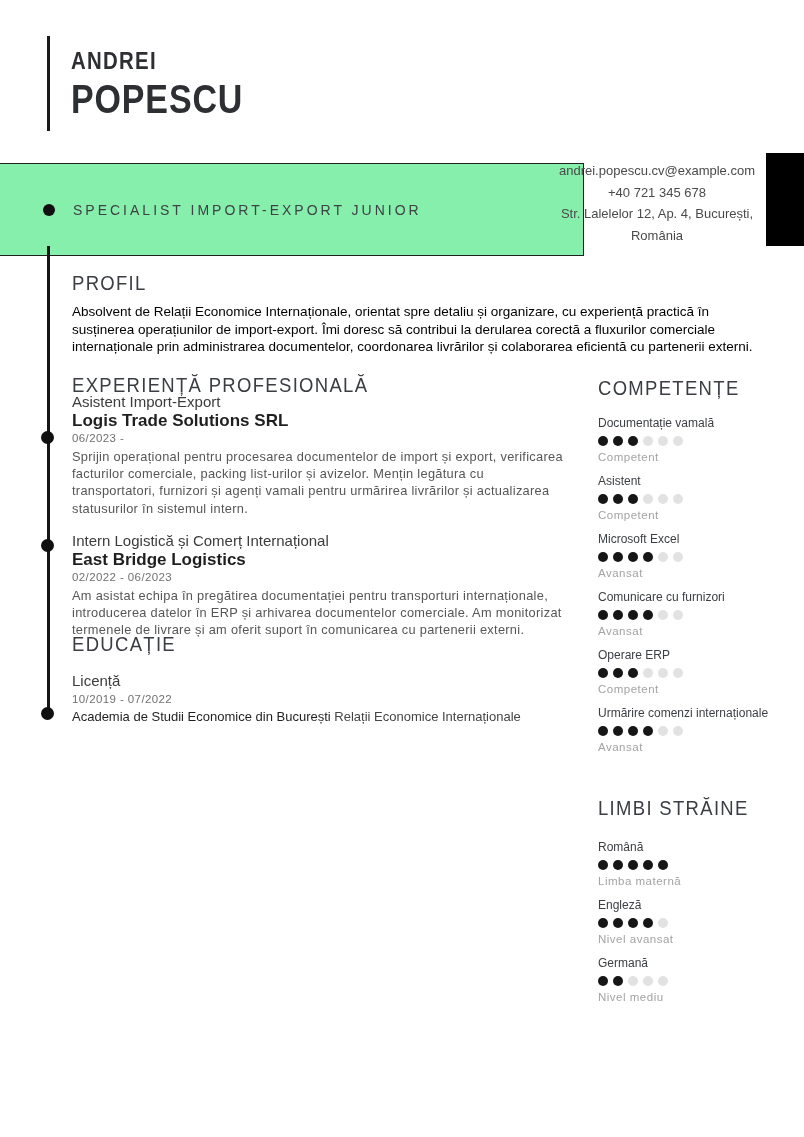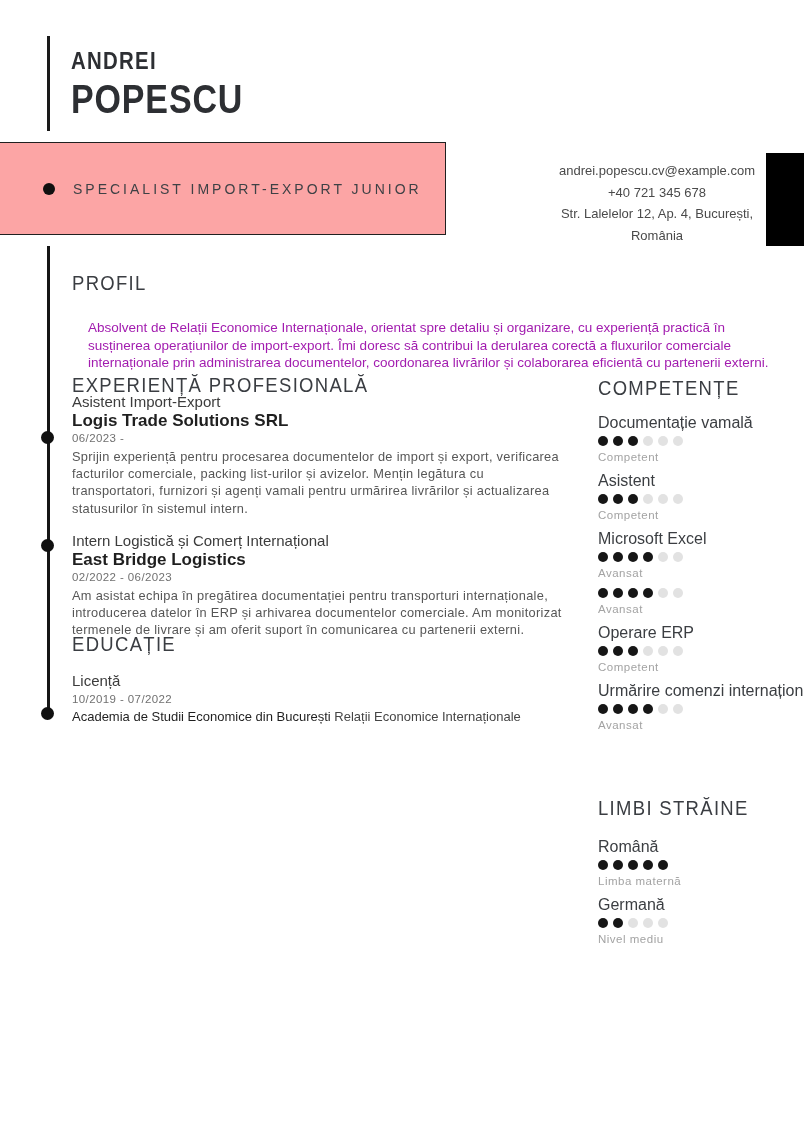--- a/index.html
+++ b/index.html
@@ -9,22 +9,22 @@
     color:#4b4b4b;
   }
 
   
   .upper-line { position:absolute; left:47px; top:36px; width:3px; height:95px; background:#1a1a1a; }
   .name-block { position:absolute; left:71px; top:46px; transform:scaleX(.85); transform-origin:0 0; }
   .first-name { font-size:24px; font-weight:700; letter-spacing:1.5px; color:#2d2f33; line-height:30px; }
   .last-name  { font-size:40px; font-weight:700; letter-spacing:1px;  color:#2d2f33; line-height:46px; }
 
   .title-box {
-    position:absolute; left:-1px; top:142px; width:447px; height:93px;
-    border:1.5px solid #202020; box-sizing:border-box; background:#fca5a5;
+    position:absolute; left:-1px; top:163px; width:585px; height:93px;
+    border:1.5px solid #202020; box-sizing:border-box; background:#86efac;
     display:flex; align-items:center;
   }
   .title-dot {
     position:absolute; left:43px; top:50%; margin-top:-6px;
     width:12px; height:12px; border-radius:50%; background:#101010;
   }
   .job-title { margin-left:73px; font-size:14px; letter-spacing:3px; color:#3e4145; }
 
   .contact {
     position:absolute; right:49px; top:160px; text-align:center;
@@ -43,22 +43,22 @@
     transform-origin:0 0; white-space:nowrap;
   }
   .profil-heading  { left:72px;  top:271px; }
   .exp-heading     { left:72px;  top:373px; }
   .edu-heading     { left:72px;  top:632px; }
   .skills-heading  { left:598px; top:376px; }
   .langs-heading   { left:598px; top:796px; }
 
   
   .profile-text {
-    position:absolute; left:72px; top:303px; width:694px; margin:16px;
-    font-size:13.5px; line-height:17.5px; color:#a21caf;
+    position:absolute; left:72px; top:303px; width:694px; margin:0;
+    font-size:13.5px; line-height:17.5px; color:#000000;
   }
 
   
   .jobs { position:absolute; left:72px; top:392px; width:494px; }
   .job  { margin-bottom:14px; }
   .job-title-text { font-size:15px; color:#3c3c3c; line-height:19px; }
   .job-company    { font-size:17px; font-weight:700; color:#1f1f1f; line-height:16px; margin-top:2px; }
   .job-dates      { font-size:11.5px; color:#707070; letter-spacing:.4px; line-height:14px; margin-top:2px; }
   .job-desc       { font-size:12.8px; color:#565656; letter-spacing:.3px; line-height:17.2px; margin-top:3px; }
 
@@ -66,21 +66,21 @@
   .edu-degree      { font-size:15px; color:#3c3c3c; line-height:19px; }
   .edu-dates       { font-size:11.5px; color:#707070; letter-spacing:.4px; line-height:14px; margin-top:2px; }
   .edu-school-line { margin-top:3px; font-size:13px; color:#454545; line-height:16px; }
   .edu-school      { font-weight:400; color:#1f1f1f; }
 
   
   .entries { position:absolute; left:598px; width:206px; }
   .skills  { top:414px; }
   .langs   { top:838px; }
   .entry       { margin-bottom:8px; }
-  .entry-name  { font-size:16px; color:#3b3e42; line-height:18px; white-space:nowrap; }
+  .entry-name  { font-size:12px; color:#3b3e42; line-height:18px; white-space:nowrap; }
   .dots        { margin-top:4px; display:flex; gap:5px; height:10px; }
   .dot         { width:10px; height:10px; border-radius:50%; background:var(--dot-empty,#e2e2e2); }
   .dot.filled  { background:var(--dot-filled,#161616); }
   .entry-label { margin-top:4px; font-size:11.5px; color:#a3a3a3; letter-spacing:.5px; line-height:14px; }
 </style>
 </head>
 <body>
 
 <div class="page">
 
@@ -112,21 +112,21 @@
   <h2 class="heading profil-heading">PROFIL</h2>
   <p class="profile-text">Absolvent de Relații Economice Internaționale, orientat spre detaliu și organizare, cu experiență practică în susținerea operațiunilor de import-export. Îmi doresc să contribui la derularea corectă a fluxurilor comerciale internaționale prin administrarea documentelor, coordonarea livrărilor și colaborarea eficientă cu partenerii externi.</p>
 
   <h2 class="heading exp-heading">EXPERIENȚĂ PROFESIONALĂ</h2>
   <div class="jobs">
 
       <div class="job">
         <div class="job-title-text">Asistent Import-Export</div>
         <div class="job-company">Logis Trade Solutions SRL</div>
         <div class="job-dates">06/2023 -</div>
-        <div class="job-desc">Sprijin experiență pentru procesarea documentelor de import și export, verificarea facturilor comerciale, packing list-urilor și avizelor. Mențin legătura cu transportatori, furnizori și agenți vamali pentru urmărirea livrărilor și actualizarea statusurilor în sistemul intern.</div>
+        <div class="job-desc">Sprijin operațional pentru procesarea documentelor de import și export, verificarea facturilor comerciale, packing list-urilor și avizelor. Mențin legătura cu transportatori, furnizori și agenți vamali pentru urmărirea livrărilor și actualizarea statusurilor în sistemul intern.</div>
       </div>
 
       <div class="job">
         <div class="job-title-text">Intern Logistică și Comerț Internațional</div>
         <div class="job-company">East Bridge Logistics</div>
         <div class="job-dates">02/2022 - 06/2023</div>
         <div class="job-desc">Am asistat echipa în pregătirea documentației pentru transporturi internaționale, introducerea datelor în ERP și arhivarea documentelor comerciale. Am monitorizat termenele de livrare și am oferit suport în comunicarea cu partenerii externi.</div>
       </div>
     </div>
 
@@ -179,20 +179,21 @@
           <span class="dot filled"></span>
           <span class="dot filled"></span>
           <span class="dot filled"></span>
           <span class="dot"></span>
           <span class="dot"></span>
         </div>
         <div class="entry-label">Avansat</div>
       </div>
 
       <div class="entry">
+        <div class="entry-name">Comunicare cu furnizori</div>
         <div class="dots">
           <span class="dot filled"></span>
           <span class="dot filled"></span>
           <span class="dot filled"></span>
           <span class="dot filled"></span>
           <span class="dot"></span>
           <span class="dot"></span>
         </div>
         <div class="entry-label">Avansat</div>
       </div>
@@ -232,20 +233,31 @@
         <div class="dots">
           <span class="dot filled"></span>
           <span class="dot filled"></span>
           <span class="dot filled"></span>
           <span class="dot filled"></span>
           <span class="dot filled"></span>
         </div>
         <div class="entry-label">Limba maternă</div>
       </div>
 
+      <div class="entry">
+        <div class="entry-name">Engleză</div>
+        <div class="dots">
+          <span class="dot filled"></span>
+          <span class="dot filled"></span>
+          <span class="dot filled"></span>
+          <span class="dot filled"></span>
+          <span class="dot"></span>
+        </div>
+        <div class="entry-label">Nivel avansat</div>
+      </div>
 
       <div class="entry">
         <div class="entry-name">Germană</div>
         <div class="dots">
           <span class="dot filled"></span>
           <span class="dot filled"></span>
           <span class="dot"></span>
           <span class="dot"></span>
           <span class="dot"></span>
         </div>

